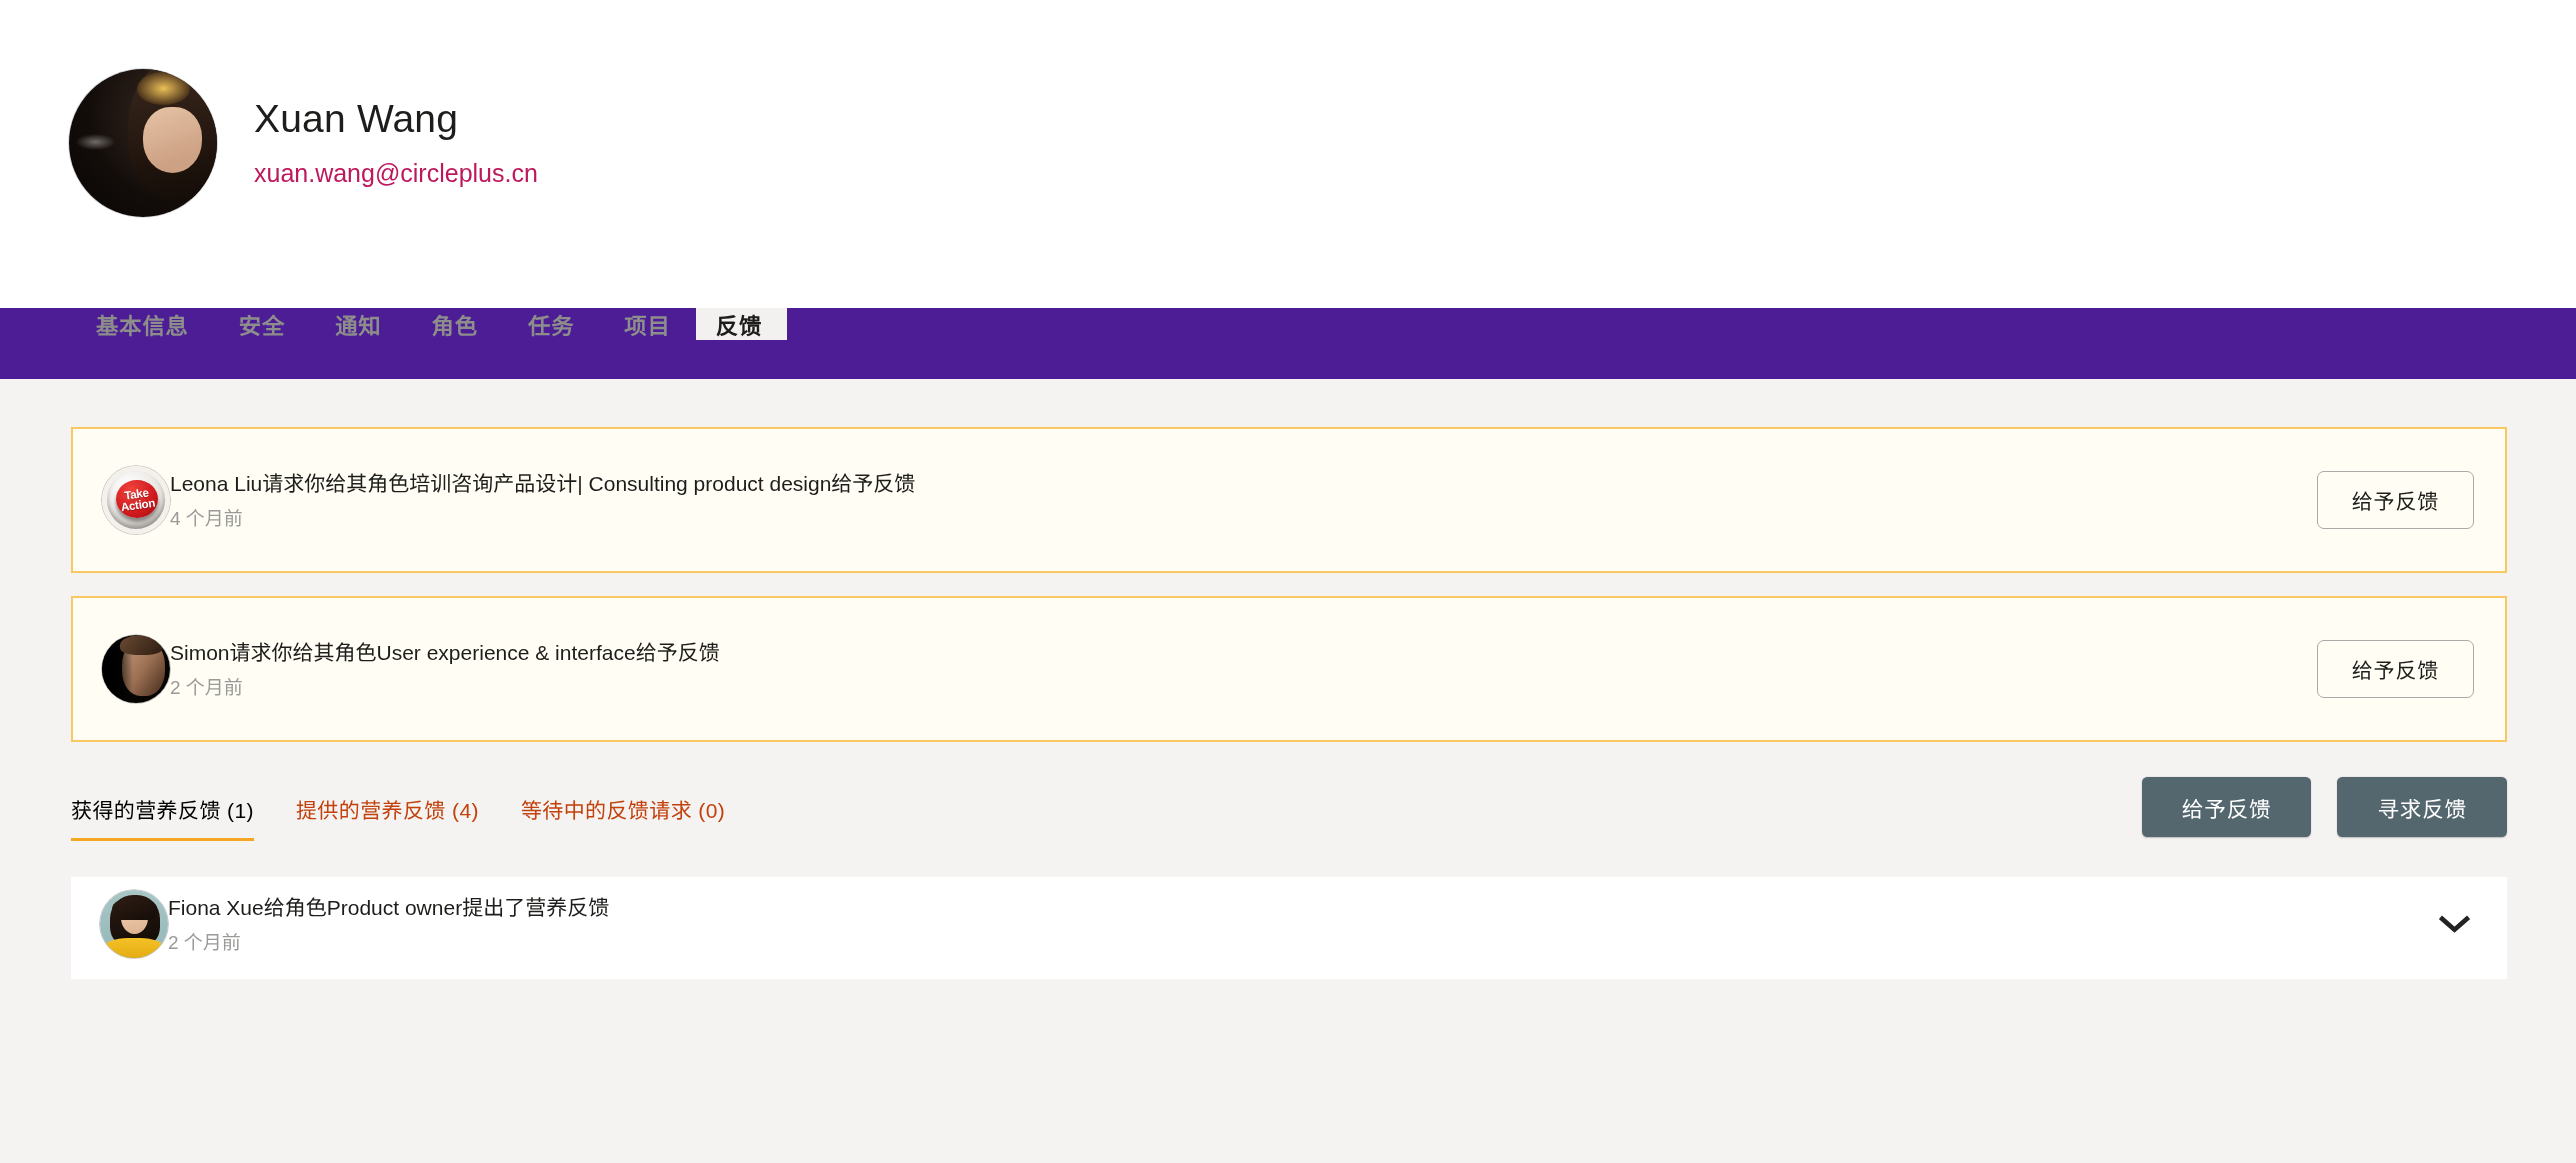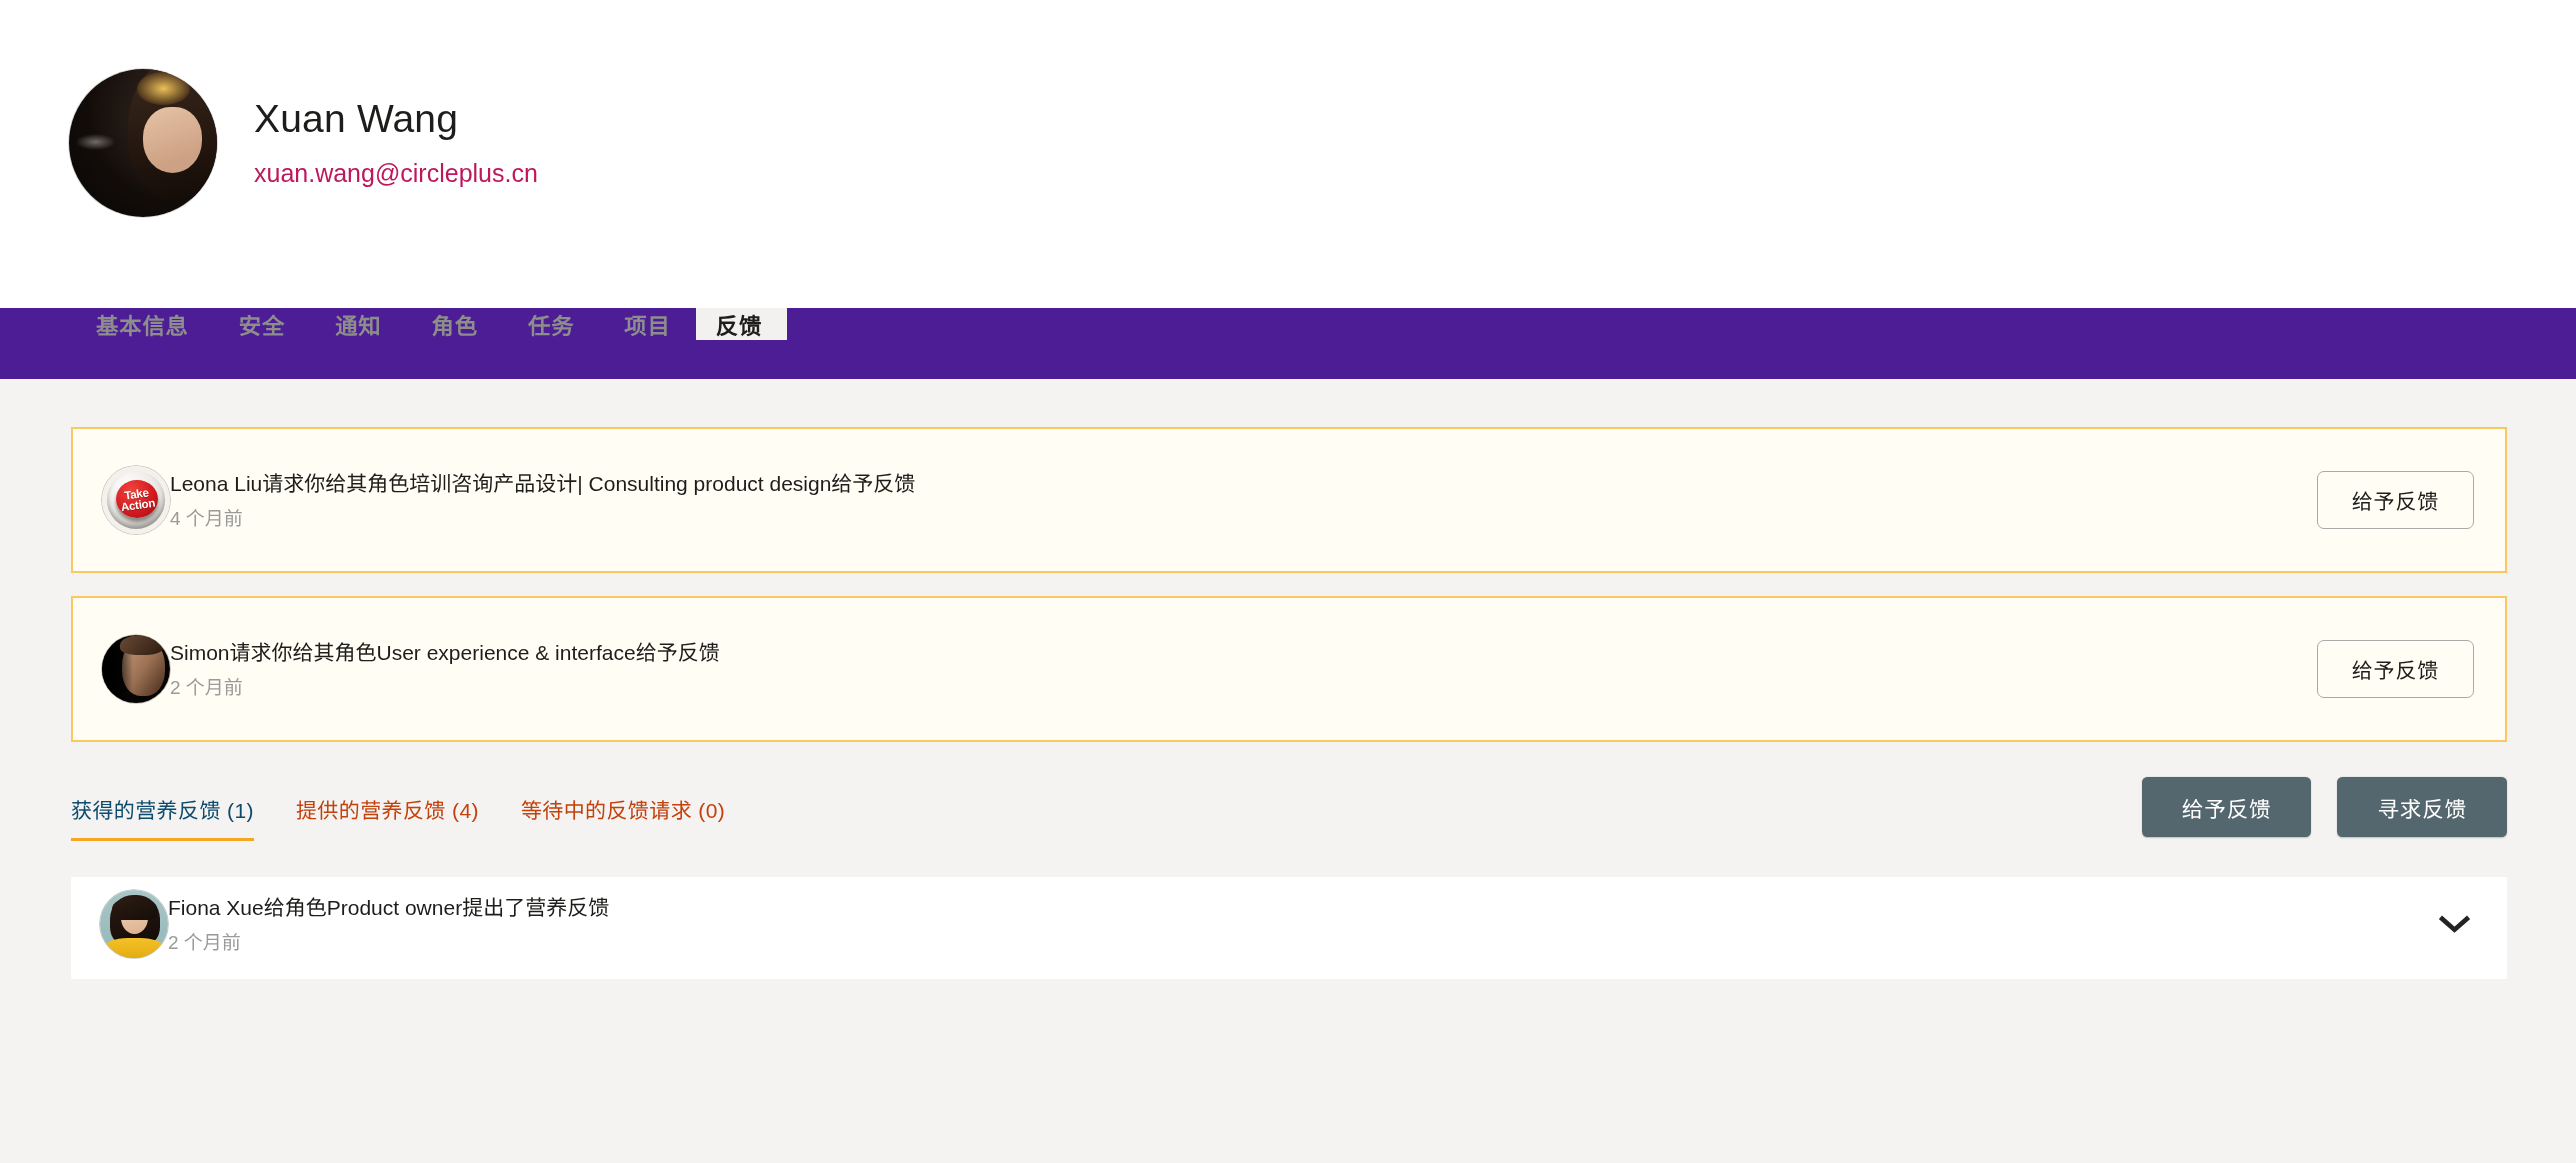--- a/index.html
+++ b/index.html
@@ -159,21 +159,21 @@
   .filter {
     font-size: 21px;
     color: #c2410c;
     padding-bottom: 14px;
     cursor: pointer;
     white-space: nowrap;
     letter-spacing: 0.4px;
     border-bottom: 3.9px solid transparent;
   }
   .filter.active {
-    color: #0c4a6e;
+    color: #000000;
     border-bottom-color: #f5a623;
   }
 
   .actions {
     display: flex;
     gap: 26px;
     padding-bottom: 4.6px;
   }
 
   .btn-solid {

